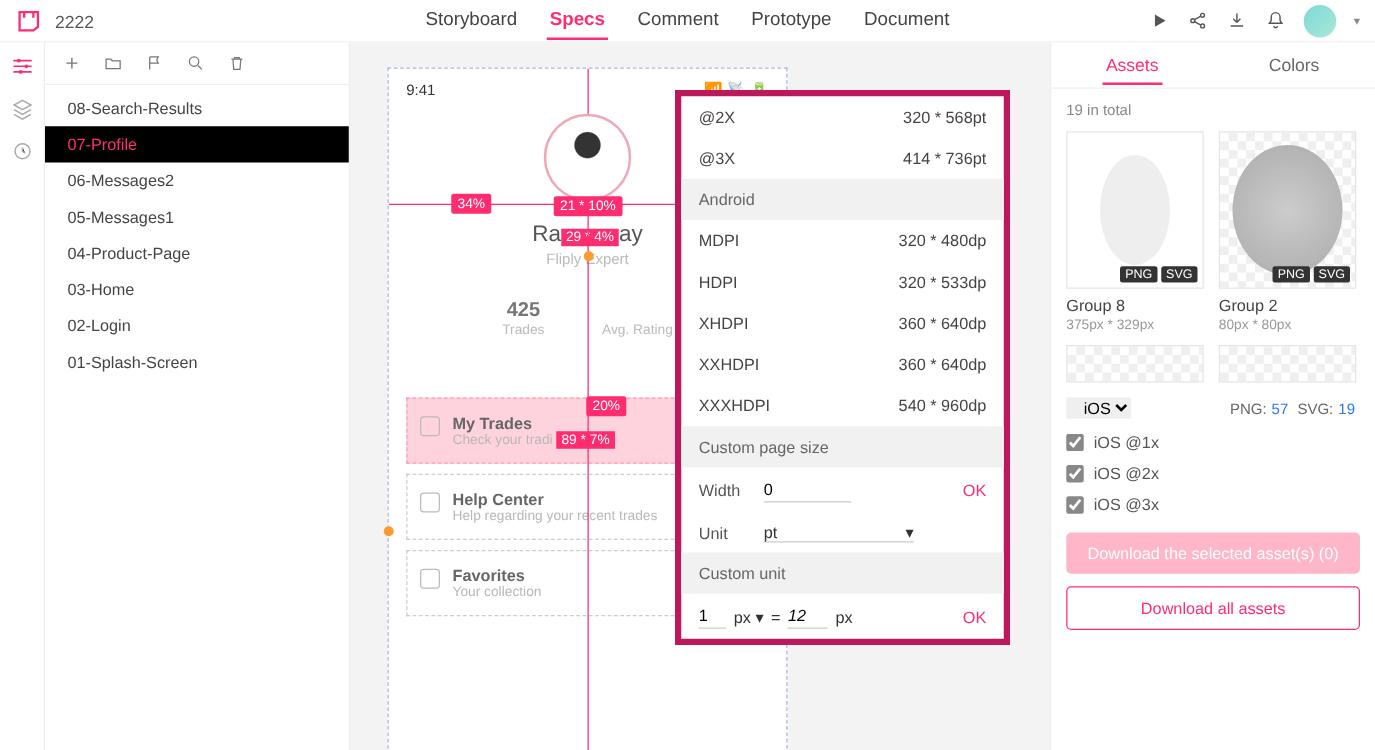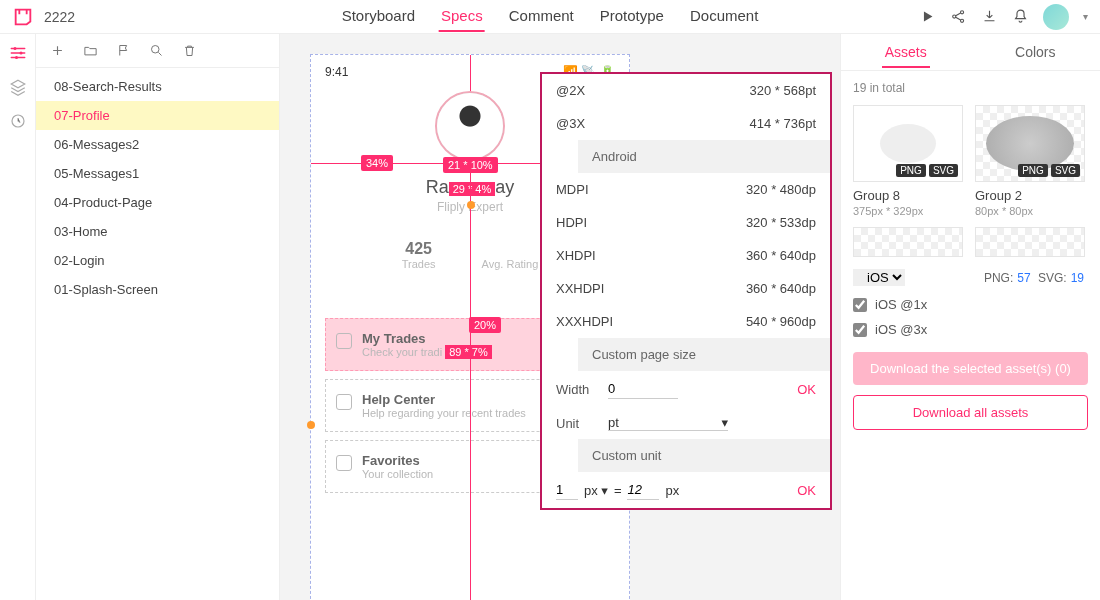--- a/index.html
+++ b/index.html
@@ -2,69 +2,69 @@
 <html><head>
 <meta charset="utf-8">
 <style>
 * { margin:0; padding:0; box-sizing:border-box; font-family:-apple-system,BlinkMacSystemFont,"Segoe UI",Arial,sans-serif; }
 body { width:1100px; height:600px; overflow:hidden; background:#fff; color:#333; font-size:13px; }
 .topbar { height:34px; display:flex; align-items:center; border-bottom:1px solid #eee; padding:0 12px; }
 .logo { width:22px; height:22px; margin-right:10px; }
 .projname { font-size:14px; color:#555; }
 .topnav { position:absolute; left:50%; transform:translateX(-50%); display:flex; gap:22px; }
 .topnav > div { font-size:15px; color:#444; padding:6px 2px; cursor:pointer; }
-.topnav > div.active { color:#ff2d6f; border-bottom:2px solid #ff2d6f; }
+.topnav > div.active { color:#ff2d6f; border-bottom:2px solid #ff2d6f;font-weight:bold; }
 .topactions { margin-left:auto; display:flex; align-items:center; gap:14px; }
 .topicon { width:17px; height:17px; color:#555; }
 .avatar-top { width:26px; height:26px; border-radius:50%; background:linear-gradient(135deg,#7fd8d8,#a8e8d8); }
 .chev { font-size:10px; color:#888; }
 .main { display:flex; height:566px; }
 .rail { width:36px; background:#fff; border-right:1px solid #eee; display:flex; flex-direction:column; align-items:center; padding-top:10px; gap:16px; }
 .rail-icon { width:18px; height:18px; color:#ff2d6f; }
 .rail-icon.grey { color:#aaa; }
 .sidebar { width:244px; border-right:1px solid #eee; background:#fff; }
 .sidebar-tools { height:34px; display:flex; align-items:center; gap:18px; padding:0 14px; border-bottom:1px solid #eee; }
 .st-icon { width:15px; height:15px; color:#777; }
 .pagelist { padding:4px 0; }
 .pagelist > div { padding:7px 18px; font-size:13px; color:#444; cursor:pointer; }
-.pagelist > div.sel { background:#fef9c3; color:#ff2d6f; }
+.pagelist > div.sel { background:#000000; color:#ff2d6f; }
 .canvas-wrap { flex:1; background:#f3f3f3; position:relative; overflow:hidden; }
 .artboard { position:absolute; left:30px; top:20px; width:320px; height:560px; background:#fff; border:1px dashed #a8b3e8; }
 .statusbar { display:flex; justify-content:space-between; padding:10px 14px 4px; font-size:12px; color:#333; }
 .avatar-circle { width:70px; height:70px; border-radius:50%; background:#ddd; margin:8px auto 0; position:relative; overflow:hidden; border:2px solid #f0a8b8; }
 .avatar-circle::after{content:"";position:absolute;inset:0;background:radial-gradient(circle at 50% 35%,#333 0 10px,transparent 11px),linear-gradient(#fff,#fff);}
 .redbadge { position:absolute; background:#ff2d6f; color:#fff; font-size:11px; padding:2px 5px; border-radius:2px; pointer-events:none; }
 .guide-v { position:absolute; width:1px; background:#ff2d6f; top:0; bottom:0; }
 .guide-h { position:absolute; height:1px; background:#ff2d6f; left:0; right:0; }
 .name { text-align:center; margin-top:16px; font-size:18px; color:#555; }
 .subtitle { text-align:center; font-size:12px; color:#bbb; margin-top:2px; }
 .stats { display:flex; justify-content:center; gap:46px; margin-top:26px; color:#999; }
 .stats .n { font-size:16px; color:#777; font-weight:600; }
 .stats .l { font-size:11px; color:#bbb; }
 .listitem { margin:8px 14px; padding:12px 10px; border:1px dashed #ccc; display:flex; gap:10px; align-items:flex-start; }
 .listitem.hl { background:#ffd3dd; border-color:#ff9ab4; }
 .li-icon { width:16px; height:16px; border:1px solid #bbb; border-radius:3px; margin-top:2px; }
 .li-title { font-size:13px; color:#666; font-weight:600; }
 .li-sub { font-size:11px; color:#b8b8b8; }
-.spec-panel { position:absolute; left:260px; top:38px; width:292px; background:#fff; border:2px solid #be185d; z-index:5; }
+.spec-panel { position:absolute; left:260px; top:38px; width:268px; background:#fff; border:5px solid #be185d; z-index:5; }
 .spec-row { display:flex; justify-content:space-between; padding:9px 14px; font-size:13px; color:#444; }
-.spec-hdr { background:#f1f1f1; padding:9px 14px; font-size:13px; color:#666;margin-left:36px; }
+.spec-hdr { background:#f1f1f1; padding:9px 14px; font-size:13px; color:#666; }
 .spec-input-row { display:flex; align-items:center; gap:10px; padding:8px 14px; font-size:13px; }
 .spec-input-row input { border:none; border-bottom:1px solid #ccc; width:70px; font-size:13px; padding:2px 0; }
 .spec-input-row .lbl { width:42px; color:#555; }
 .ok { color:#ff2d6f; margin-left:auto; }
 .right { width:260px; border-left:1px solid #eee; background:#fff; display:flex; flex-direction:column; }
 .rtabs { display:flex; border-bottom:1px solid #eee; }
 .rtabs > div { flex:1; text-align:center; padding:10px 0; font-size:14px; color:#666; cursor:pointer; }
 .rtabs > div.active { color:#ff2d6f; }
 .rtabs > div.active::after { content:""; display:block; width:48px; height:2px; background:#ff2d6f; margin:6px auto -10px; }
 .total { padding:10px 12px; font-size:12px; color:#888; }
 .asset-grid { display:flex; gap:12px; padding:0 12px; }
 .asset { width:110px; }
-.thumb { width:110px; height:77px; border:1px solid #e5e5e5; background:#fff; position:relative; }
+.thumb { width:110px; height:126px; border:1px solid #e5e5e5; background:#fff; position:relative; }
 .thumb.checker { background:repeating-conic-gradient(#efefef 0 25%,#fff 0 50%) 0 0/14px 14px; }
 .fmt { position:absolute; right:4px; bottom:4px; display:flex; gap:3px; }
 .fmt span { background:#333; color:#fff; font-size:10px; padding:1px 4px; border-radius:2px; }
 .aname { font-size:13px; color:#444; margin-top:6px; }
 .asize { font-size:11px; color:#999; margin-top:2px; }
 .thumb-row2 { display:flex; gap:12px; padding:10px 12px 0; }
 .mini { width:110px; height:30px; border:1px solid #e5e5e5; background:repeating-conic-gradient(#efefef 0 25%,#fff 0 50%) 0 0/14px 14px; }
 .filter-row { display:flex; align-items:center; padding:12px 12px 6px; gap:8px; font-size:13px; }
 .filter-row select { border:none; font-size:13px;padding-left:10px; }
 .counts { margin-left:auto; font-size:12px; color:#666; }
@@ -307,20 +307,24 @@
         <span>SVG:</span><span class="b">19</span>
       </div>
     </div>
     <div class="cks">
       <label class="ck">
           <input type="checkbox" checked="" style="">
           <span>iOS @1x</span>
         </label>
       <label class="ck">
           <input type="checkbox" checked="" style="">
+          <span>iOS @2x</span>
+        </label>
+      <label class="ck">
+          <input type="checkbox" checked="" style="">
           <span>iOS @3x</span>
         </label>
     </div>
     <div class="btns">
       <div class="btn pri">Download the selected asset(s) (0)</div>
       <div class="btn sec">Download all assets</div>
     </div>
   </div>
 </div>
 

